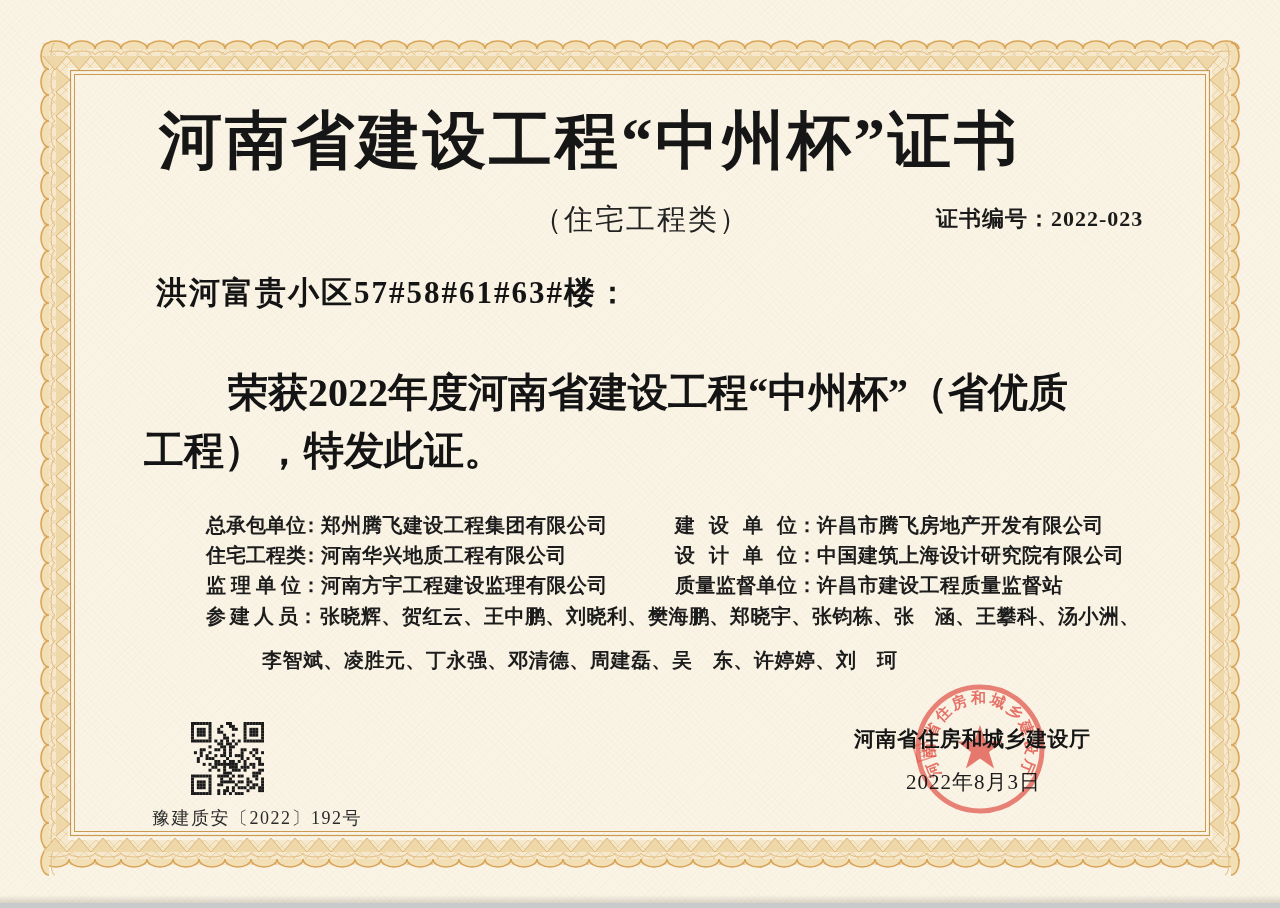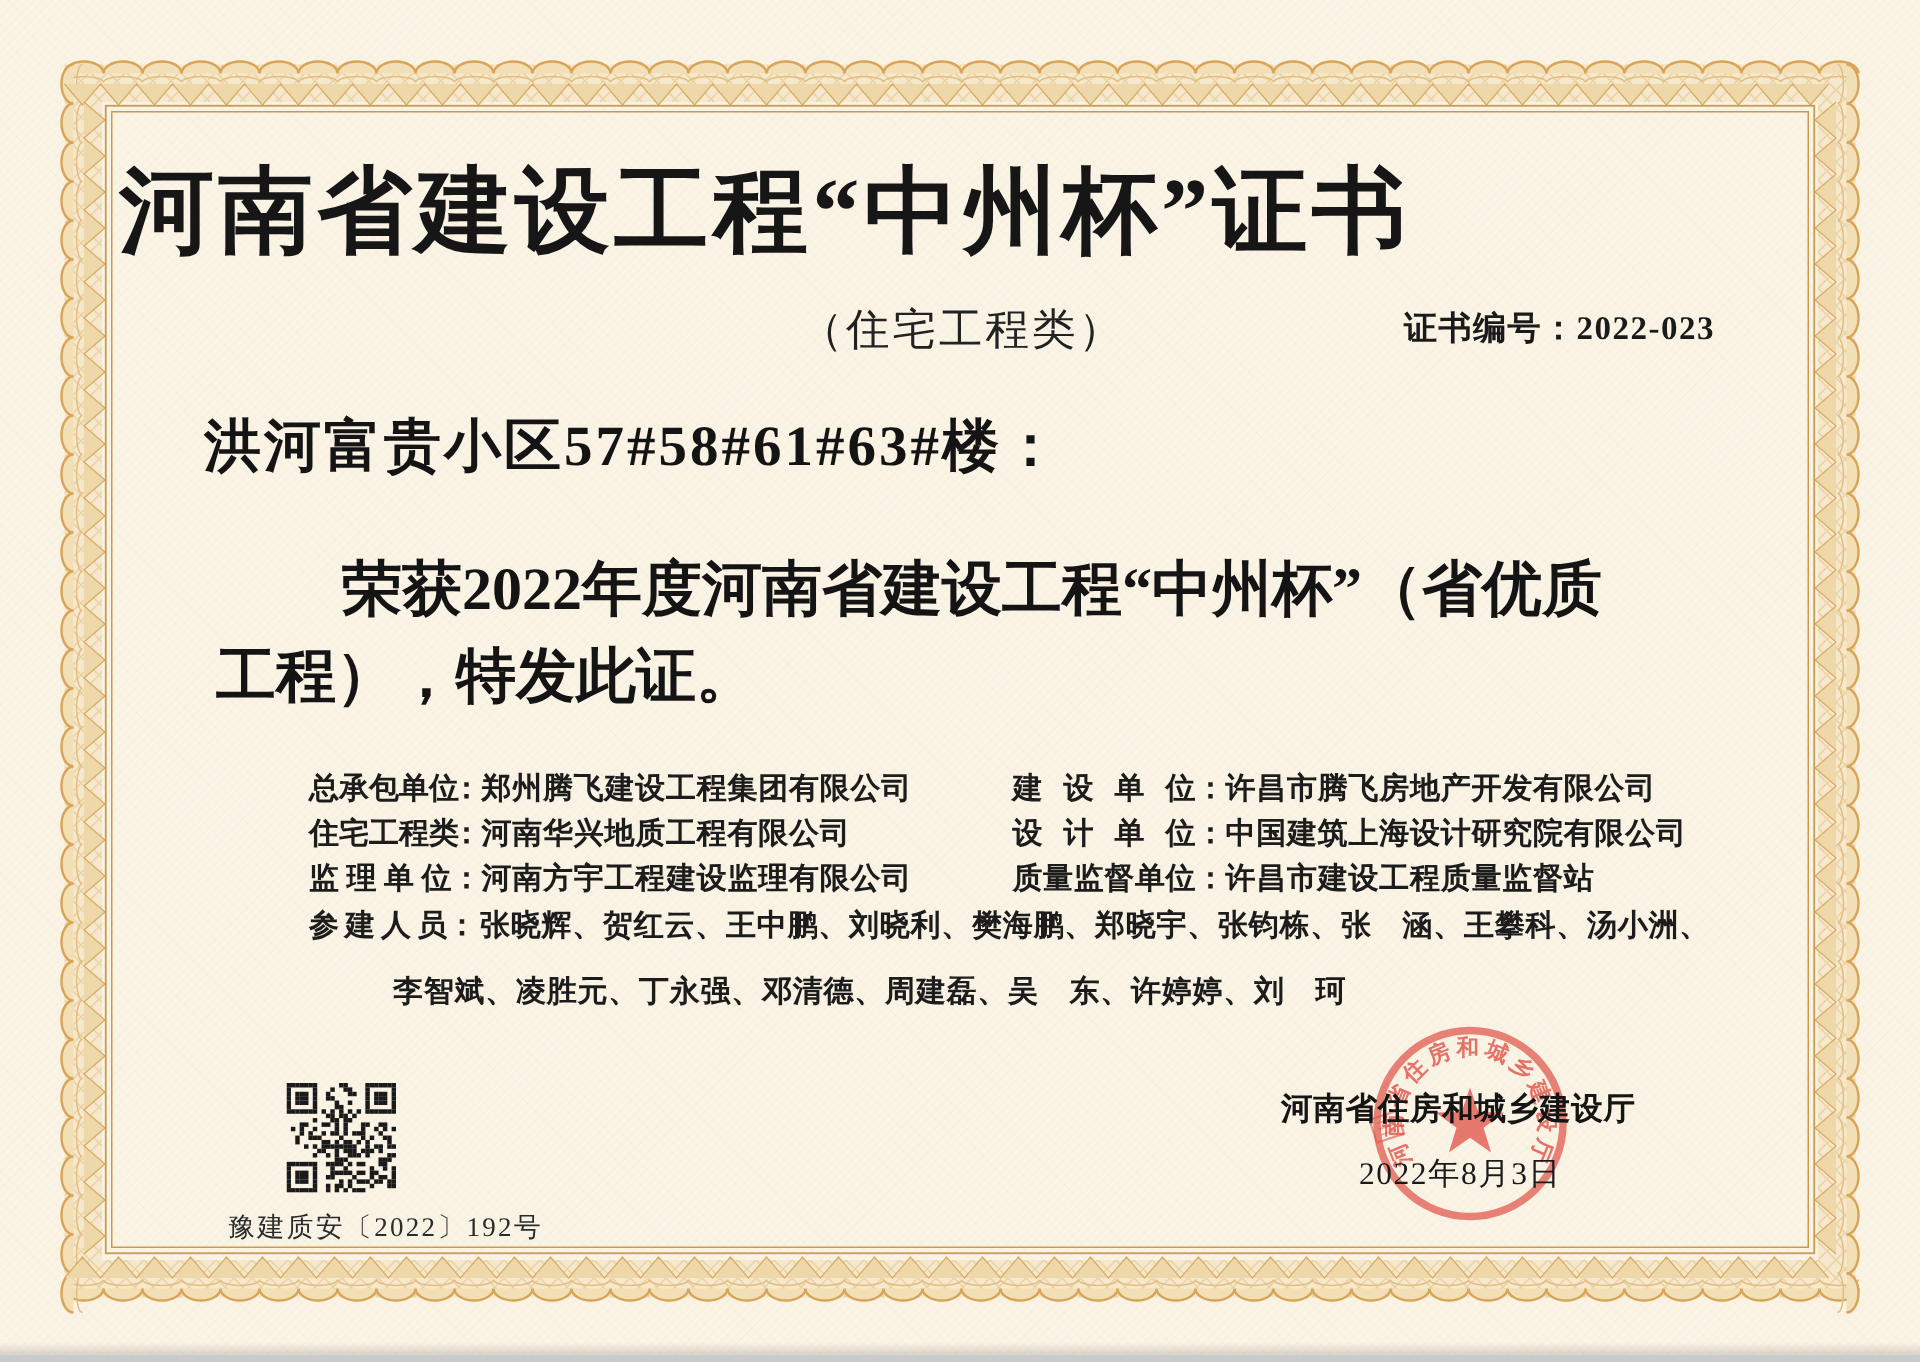--- a/index.html
+++ b/index.html
@@ -8,26 +8,26 @@
     background:
       repeating-linear-gradient(135deg, rgba(214,184,128,0.055) 0 1px, rgba(0,0,0,0) 1px 4px),
       repeating-linear-gradient(45deg, rgba(214,184,128,0.045) 0 1px, rgba(0,0,0,0) 1px 5px),
       #faf4e6;
     font-family:"Liberation Serif","DejaVu Serif",serif;
     color:#1d1d1d;
   }
   #frame{position:absolute;left:0;top:0;width:1280px;height:908px;}
   .abs{position:absolute;white-space:nowrap;}
   .title{
-    left:0;top:98px;width:1020px;text-align:center;
+    left:0;top:98px;width:1020px;text-align:right;
     font-size:63px;font-weight:bold;letter-spacing:3px;color:#161616;
   }
   .subtitle{left:533px;top:200px;font-size:29px;letter-spacing:2px;color:#222;}
   .cert-no{left:936px;top:204px;font-size:22px;font-weight:600;letter-spacing:1px;color:#1a1a1a;}
-  .project{left:136px;top:272px;font-size:38px;font-weight:bold;letter-spacing:2px;color:#141414;}
+  .project{left:156px;top:272px;font-size:31px;font-weight:bold;letter-spacing:2px;color:#141414;}
   .body-par{left:144px;top:340px;width:1010px;font-size:40px;font-weight:bold;line-height:58px;color:#141414;}
   .body-par .line{white-space:nowrap;}
   .body-par .indent{padding-left:84px;margin-top:24px;}
   .units{left:206px;top:478px;width:1000px;height:100px;font-family:"Liberation Sans","DejaVu Sans",sans-serif;}
   .unit-cell{position:absolute;white-space:nowrap;font-size:20px;font-weight:bold;color:#1c1c1c;margin-top:34px;}
   .jlabel{display:inline-block;text-align:justify;text-align-last:justify;vertical-align:bottom;}
   .w95{width:95px;} .w122{width:122px;} .w92{width:92px;}
   .unit-val{letter-spacing:0.5px;}
   .participants{left:206px;top:601px;width:1000px;height:90px;
     font-family:"Liberation Sans","DejaVu Sans",sans-serif;font-size:20px;font-weight:bold;color:#1c1c1c;}

